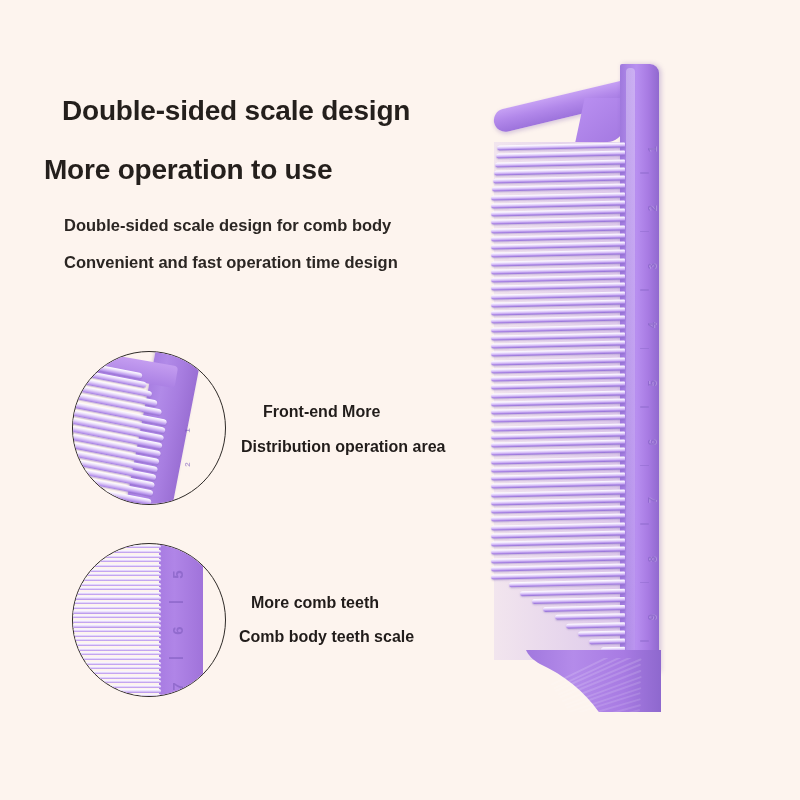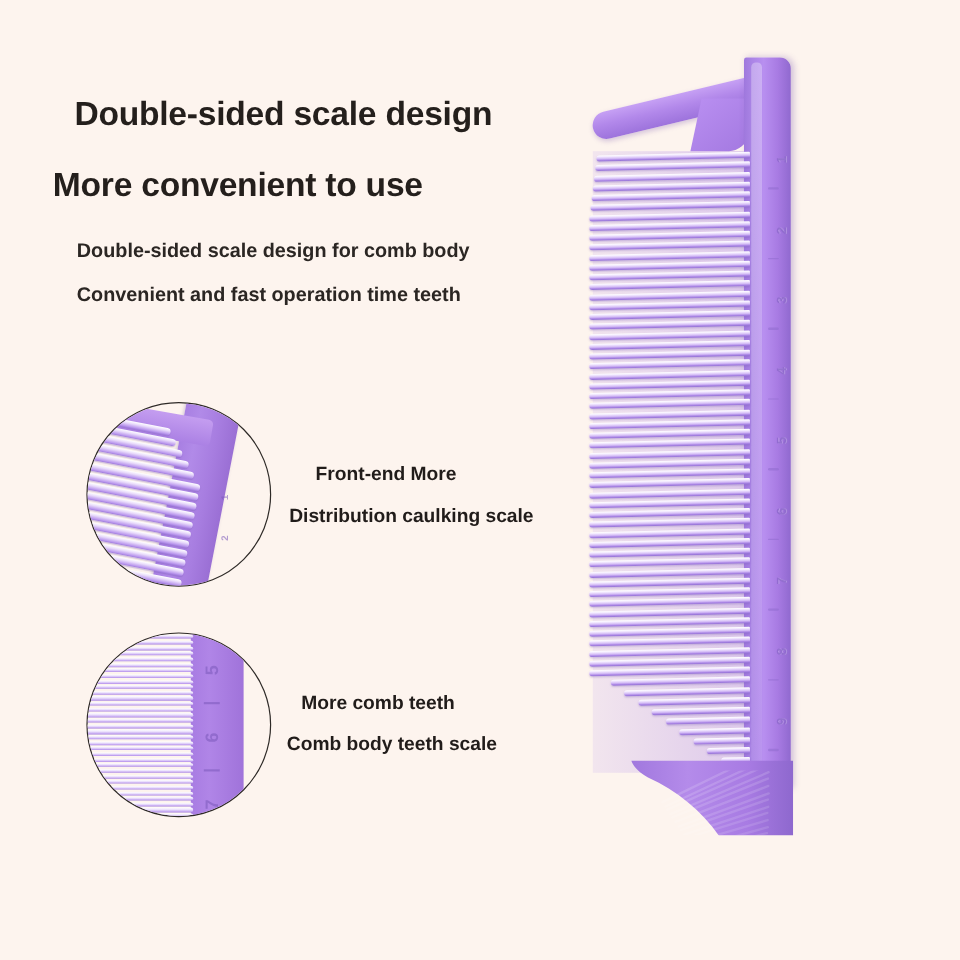--- a/index.html
+++ b/index.html
@@ -7,21 +7,21 @@
     width: 800px; height: 800px;
     overflow: hidden;
   }
   body {
     background: #fdf4ee;
     font-family: "Liberation Sans", sans-serif;
     position: relative;
   }
   #stage {
     position: absolute;
-    top: 0; left: 0;
+    top: 16px; left: 0;
     width: 800px; height: 696px;
     background: #fdf4ee;
     overflow: hidden;
   }
 
   
   .headline-1 {
     position: absolute;
     left: 62px; top: 79px;
     font-size: 28px;
@@ -278,26 +278,26 @@
     border-radius: 2px;
     transform: rotate(2deg);
   }
 </style>
 </head>
 <body>
 
 <div id="stage">
 
   <div class="headline-1">Double-sided scale design</div>
-  <div class="headline-2">More convenient to use</div>
+  <div class="headline-2">More operation to use</div>
   <div class="sub-1">Double-sided scale design for comb body</div>
-  <div class="sub-2">Convenient and fast operation time teeth</div>
+  <div class="sub-2">Convenient and fast operation time design</div>
 
   <div class="callout-label c1-l1">Front-end More</div>
-  <div class="callout-label c1-l2">Distribution caulking scale</div>
+  <div class="callout-label c1-l2">Distribution operation area</div>
 
   <div class="callout-label c2-l1">More comb teeth</div>
   <div class="callout-label c2-l2">Comb body teeth scale</div>
 
   <div class="inset" id="inset-top">
     <div class="inset-inner" id="ti-inner">
       <div class="ti-body"></div>
       <div class="ti-hook"></div>
       <div class="ti-teeth" id="ti-teeth">
           <div class="ti-tooth" style="top: 0px; width: 68%;"></div>

